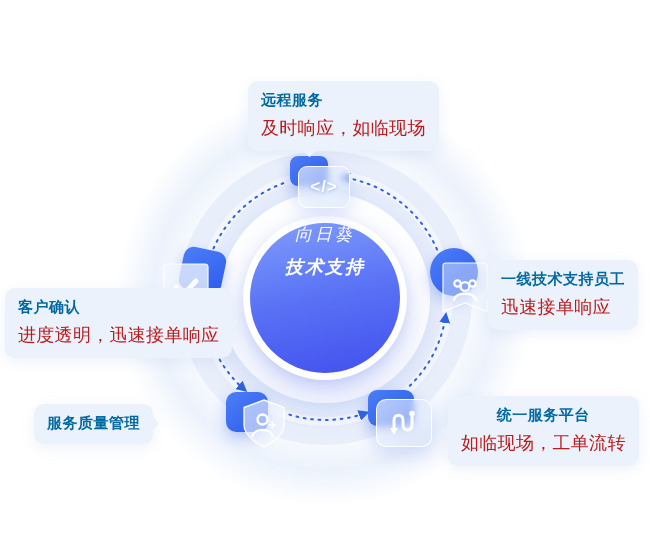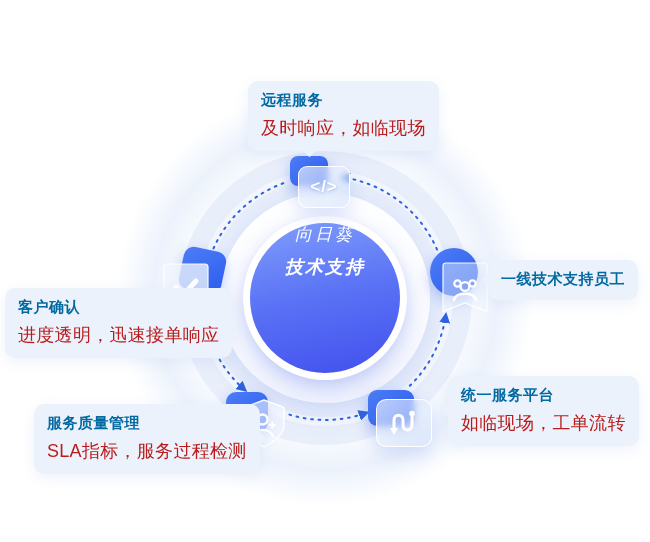--- a/index.html
+++ b/index.html
@@ -164,23 +164,23 @@
   <div class="card-sub">及时响应，如临现场</div>
 </div>
 
 <div class="card tail-right" style="left:5px;top:252px;margin-top:36px;">
   <div class="card-title">客户确认</div>
   <div class="card-sub">进度透明，迅速接单响应</div>
 </div>
 
 <div class="card tail-left" style="left:488px;top:260px;">
   <div class="card-title">一线技术支持员工</div>
+  <div class="card-sub">迅速接单响应</div>
 </div>
 
 <div class="card tail-right" style="left:34px;top:404px;">
   <div class="card-title">服务质量管理</div>
-  <div class="card-sub">SLA指标，服务过程检测</div>
 </div>
 
-<div class="card tail-left" style="left:448px;top:376px;">
+<div class="card tail-left" style="left:448px;top:396px;text-align:center;">
   <div class="card-title">统一服务平台</div>
   <div class="card-sub">如临现场，工单流转</div>
 </div>
 
 </body></html>

